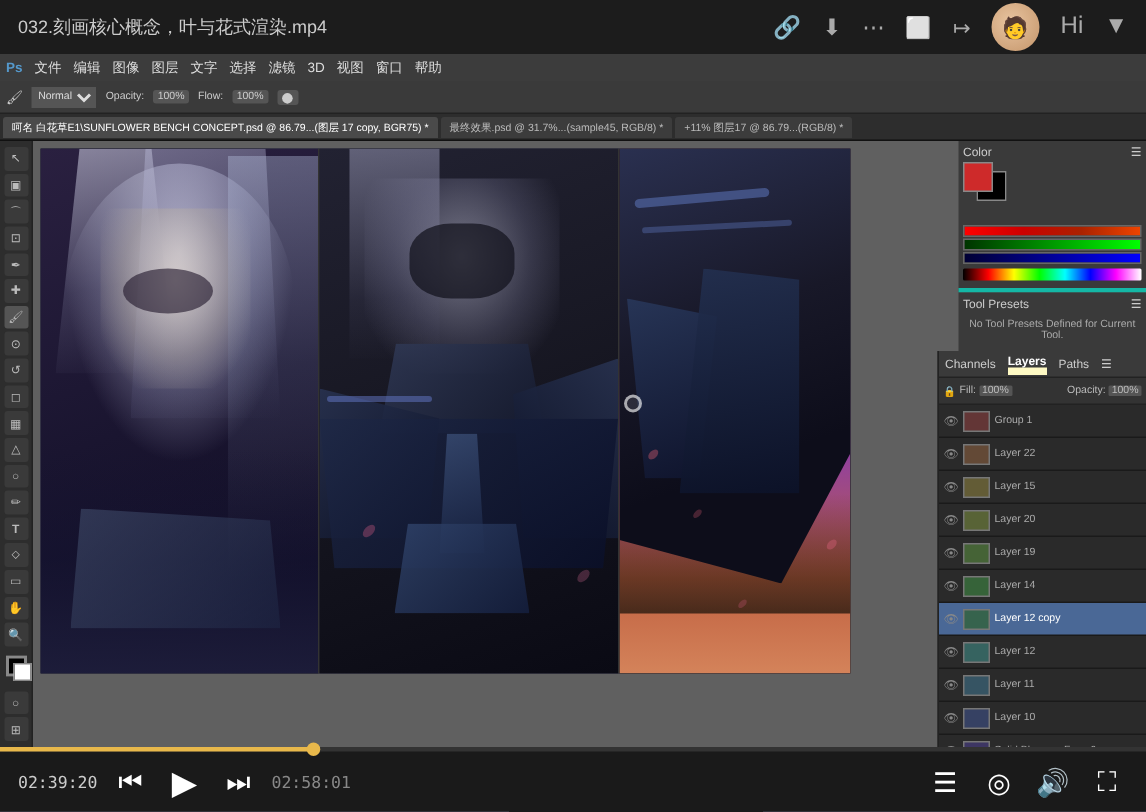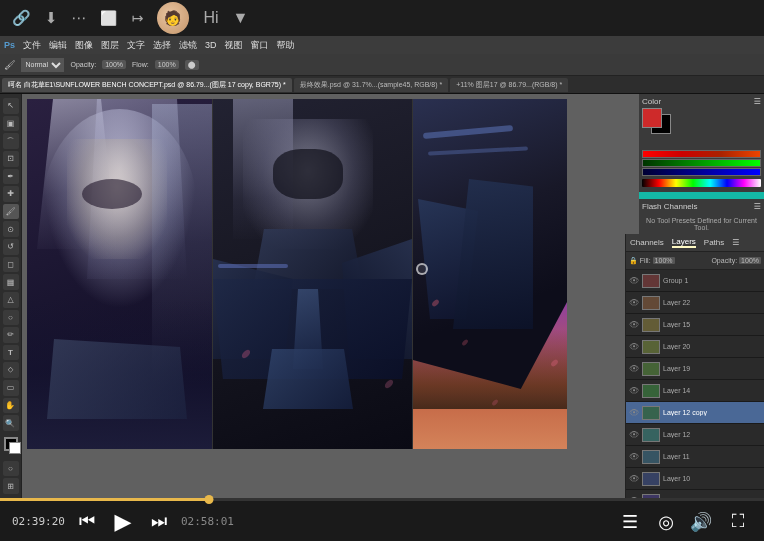--- a/index.html
+++ b/index.html
@@ -227,21 +227,21 @@
       background: #2a2a2a;
       border-left: 1px solid #222;
       display: flex;
       flex-direction: column;
       overflow: hidden;
     }
 
     
     #color-panel {
       background: #3a3a3a;
-      border-bottom: 7px solid #14b8a6;
+      border-bottom: 3px solid #14b8a6;
       padding: 3px;
       text-align: right;
     }
     #color-panel .panel-header {
       font-size: 8px;
       color: #ccc;
       margin-bottom: 2px;
       display: flex;
       justify-content: space-between;
     }
@@ -423,20 +423,21 @@
       left: 0;
       right: 0;
       height: 60%;
       background: linear-gradient(to top, #d4835a 0%, #c06040 30%, #9040a0 70%, #2a1a30 100%);
     }
   </style>
 </head>
 <body>
 
 <div id="top-bar">
+  <span style="color:#ccc; font-size:12px; flex:1; overflow:hidden; white-space:nowrap; text-overflow:ellipsis;">032.刻画核心概念，叶与花式渲染.mp4</span>
   <div class="top-icons">
     <span style="color:#aaa; font-size:15px; cursor:pointer;">🔗</span>
     <span style="color:#aaa; font-size:15px; cursor:pointer;">⬇</span>
     <span style="color:#aaa; font-size:15px; cursor:pointer;">⋯</span>
     <span style="color:#aaa; font-size:14px; cursor:pointer;">⬜</span>
     <span style="color:#aaa; font-size:14px; cursor:pointer;">↦</span>
     <div class="avatar-btn">
       <span style="font-size:14px;">🧑</span>
     </div>
     <span class="hi-label">Hi</span>
@@ -599,39 +600,39 @@
             <div style="margin-top:22px;">
               <div style="height:8px; background: linear-gradient(to right, #ff0000, #cc0000, #aa2200, #ee4400); margin-bottom:1px; border:1px solid #666;"></div>
               <div style="height:8px; background: linear-gradient(to right, #003300, #006600, #009900, #00cc00, #00ff00); margin-bottom:1px; border:1px solid #666;"></div>
               <div style="height:8px; background: linear-gradient(to right, #000033, #000066, #000099, #0000cc, #0000ff); border:1px solid #666;"></div>
             </div>
             <div class="color-bar" style="margin-top:3px;"></div>
           </div>
 
           <div style="background:#3a3a3a; border-bottom:1px solid #222; padding:3px;">
             <div style="font-size:8px; color:#ccc; margin-bottom:2px; display:flex; justify-content:space-between;">
-              <span>Flash Channels</span>
+              <span>Tool Presets</span>
               <span>☰</span>
             </div>
             <div style="font-size:7px; color:#aaa; text-align:center; padding:4px 2px;">No Tool Presets Defined for Current Tool.</div>
           </div>
 
           <div style="background:#2a2a2a; padding:3px;">
             <div style="display:flex; align-items:center; gap:3px;">
               <input type="checkbox" checked="" style="width: 8px; height: 8px;">
               <span style="font-size:7px; color:#aaa;">Current Tool Only</span>
             </div>
           </div>
         </div>
 
         <div id="ps-right-panels" style="position:absolute; right:0; top:140px; width:139px; bottom:0;">
           <div id="layers-panel">
             <div class="panel-header">
               <span>Channels</span>
-              <span style="font-weight:normal; color:#fff; border-bottom:2px solid #fef9c3;">Layers</span>
+              <span style="font-weight:bold; color:#fff; border-bottom:5px solid #fef9c3;">Layers</span>
               <span>Paths</span>
               <span>☰</span>
             </div>
 
             <div style="height:18px; background:#333; display:flex; align-items:center; padding:0 3px; gap:2px; border-bottom:1px solid #222; font-size:7px; color:#bbb;">
               <span>🔒</span>
               <span>Fill:</span>
               <span style="background:#555; padding:0 2px; border-radius:1px;">100%</span>
               <span style="flex:1;"></span>
               <span>Opacity:</span>

